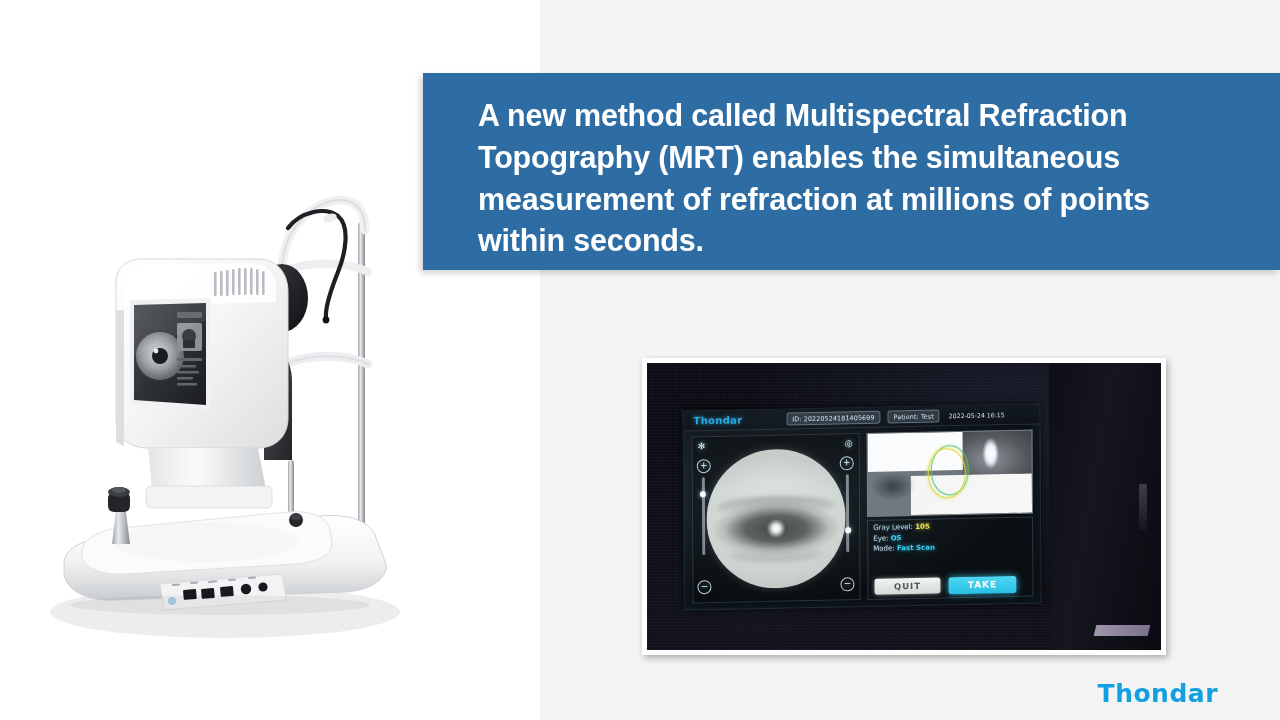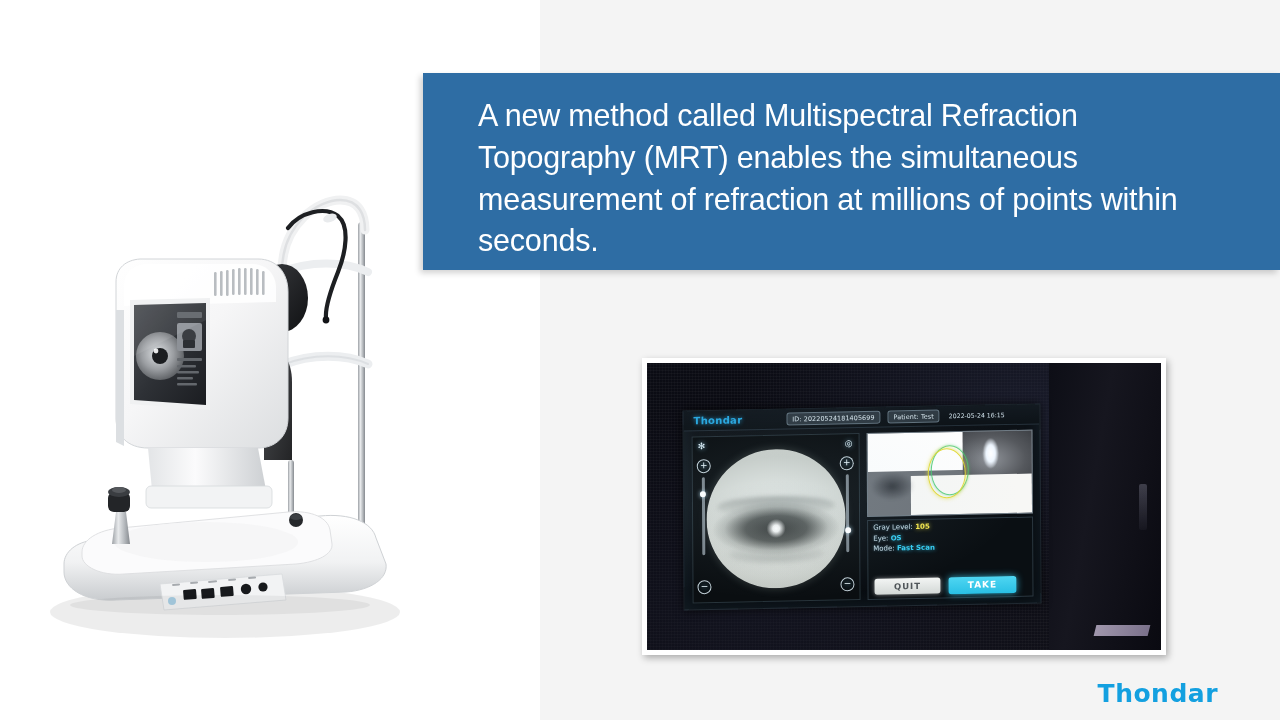--- a/index.html
+++ b/index.html
@@ -20,21 +20,21 @@
   .callout{
     position:absolute;left:423px;top:73px;width:857px;height:197px;
     background:#2e6da4;
     box-shadow:-3px 3px 6px rgba(0,0,0,0.18);
     box-sizing:border-box;
     padding:22px 40px 20px 55px;
   }
   .callout-text{
     color:#ffffff;
     font-size:30.5px;
-    font-weight:normal;
+    font-weight:bold;
     line-height:1.37;
     letter-spacing:-0.2px;
     margin:0;
   }
 
   
   .device-wrap{
     position:absolute;left:20px;top:160px;width:420px;height:500px;
   }
   .device-svg{width:100%;height:100%;display:block;}

